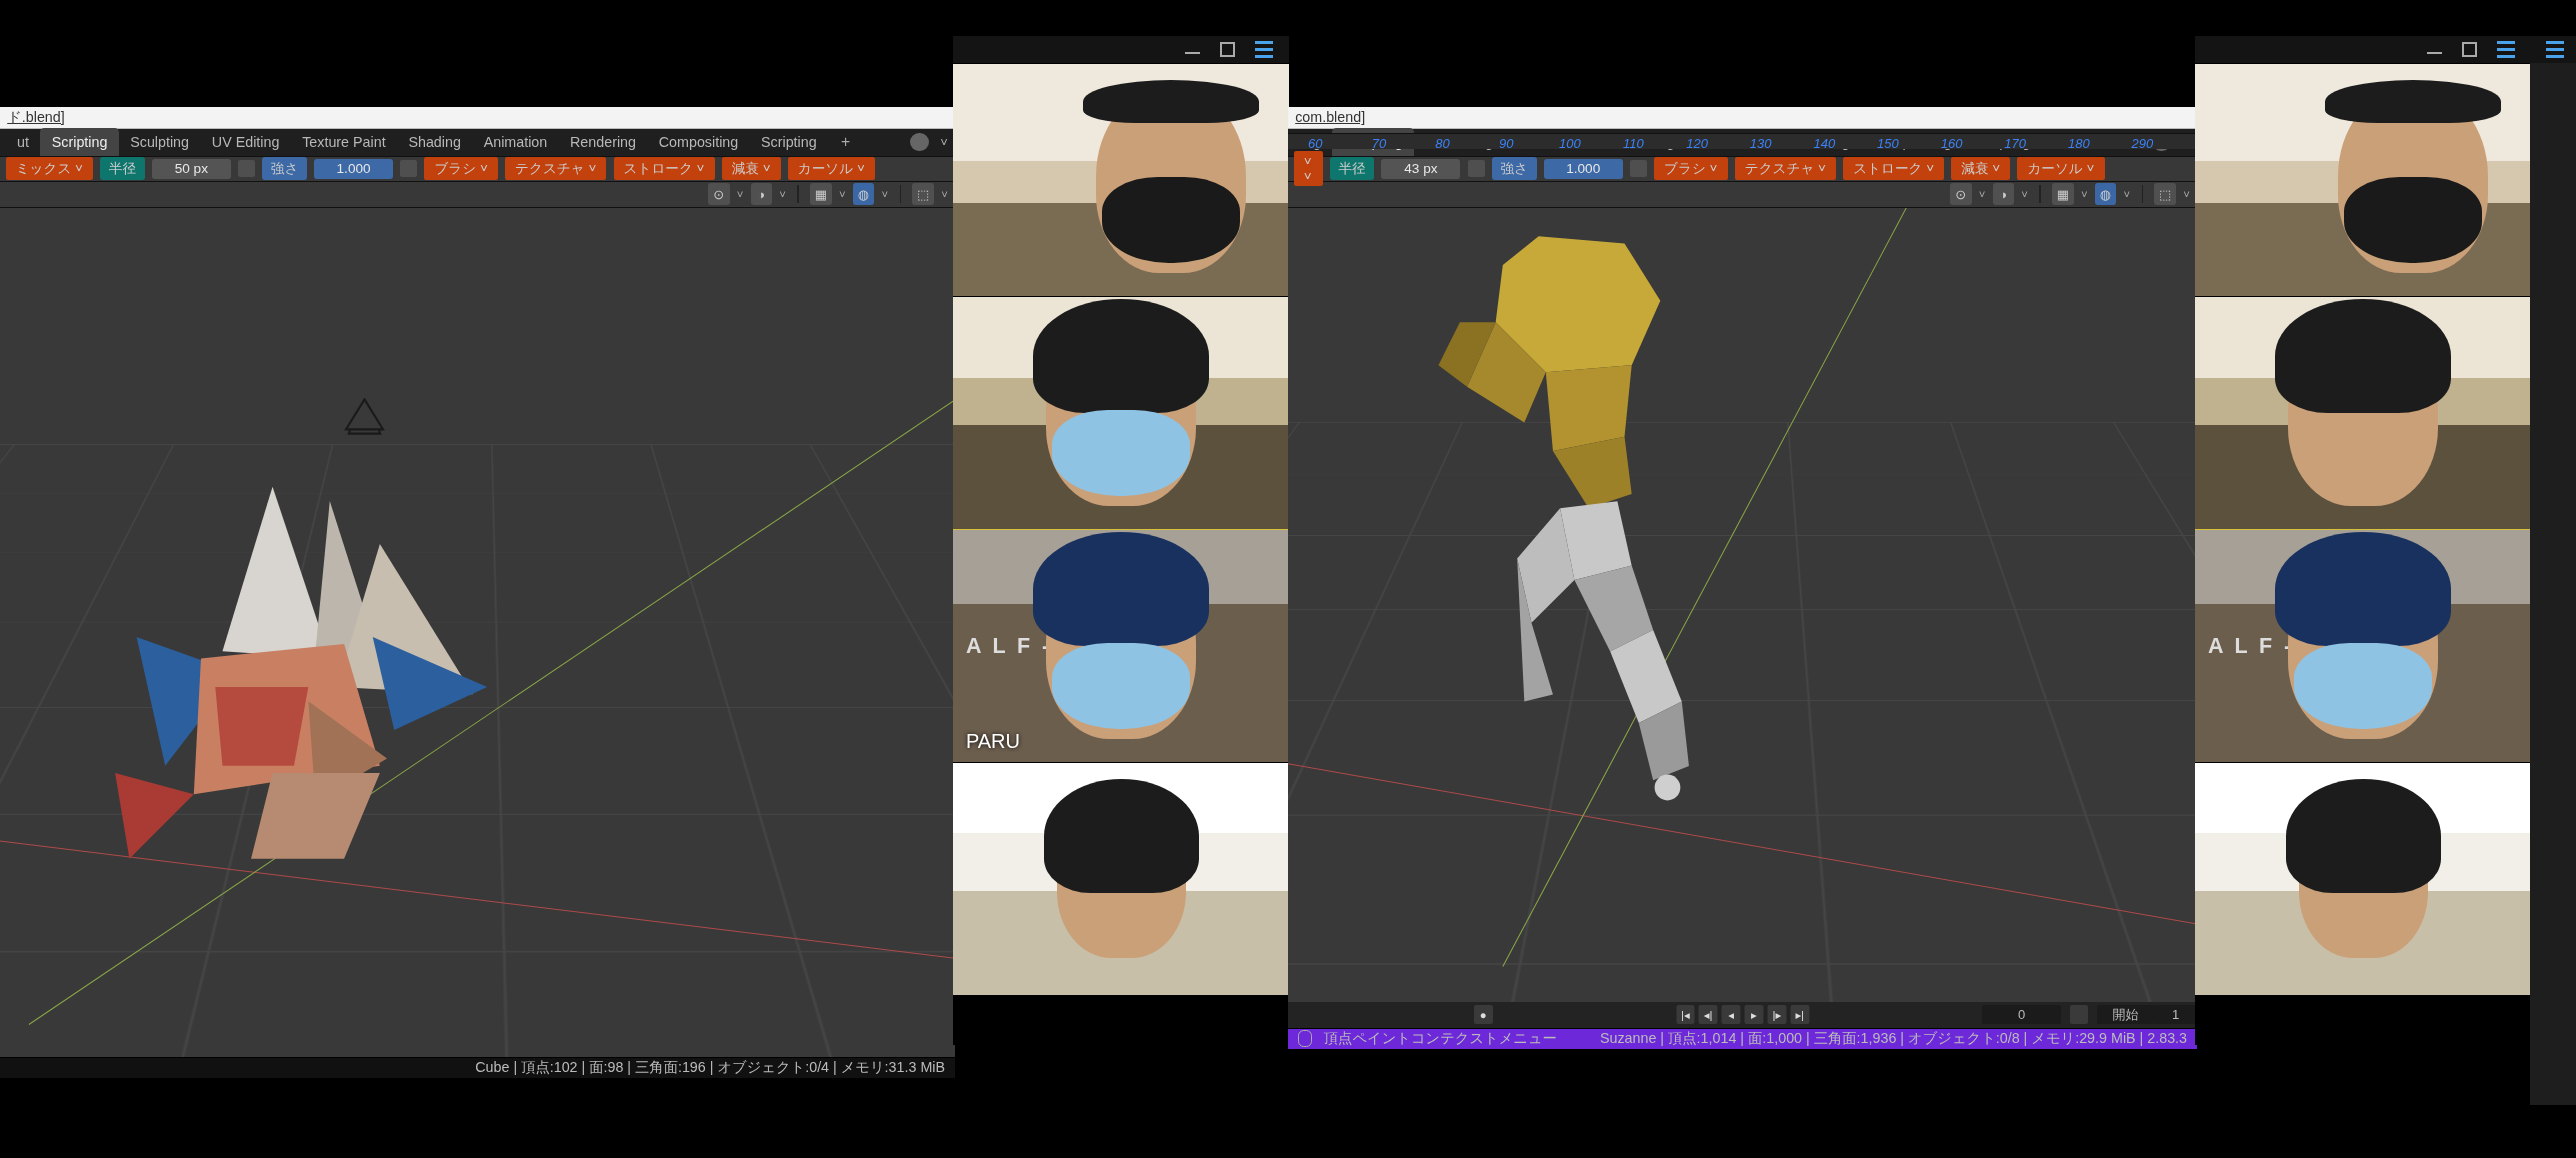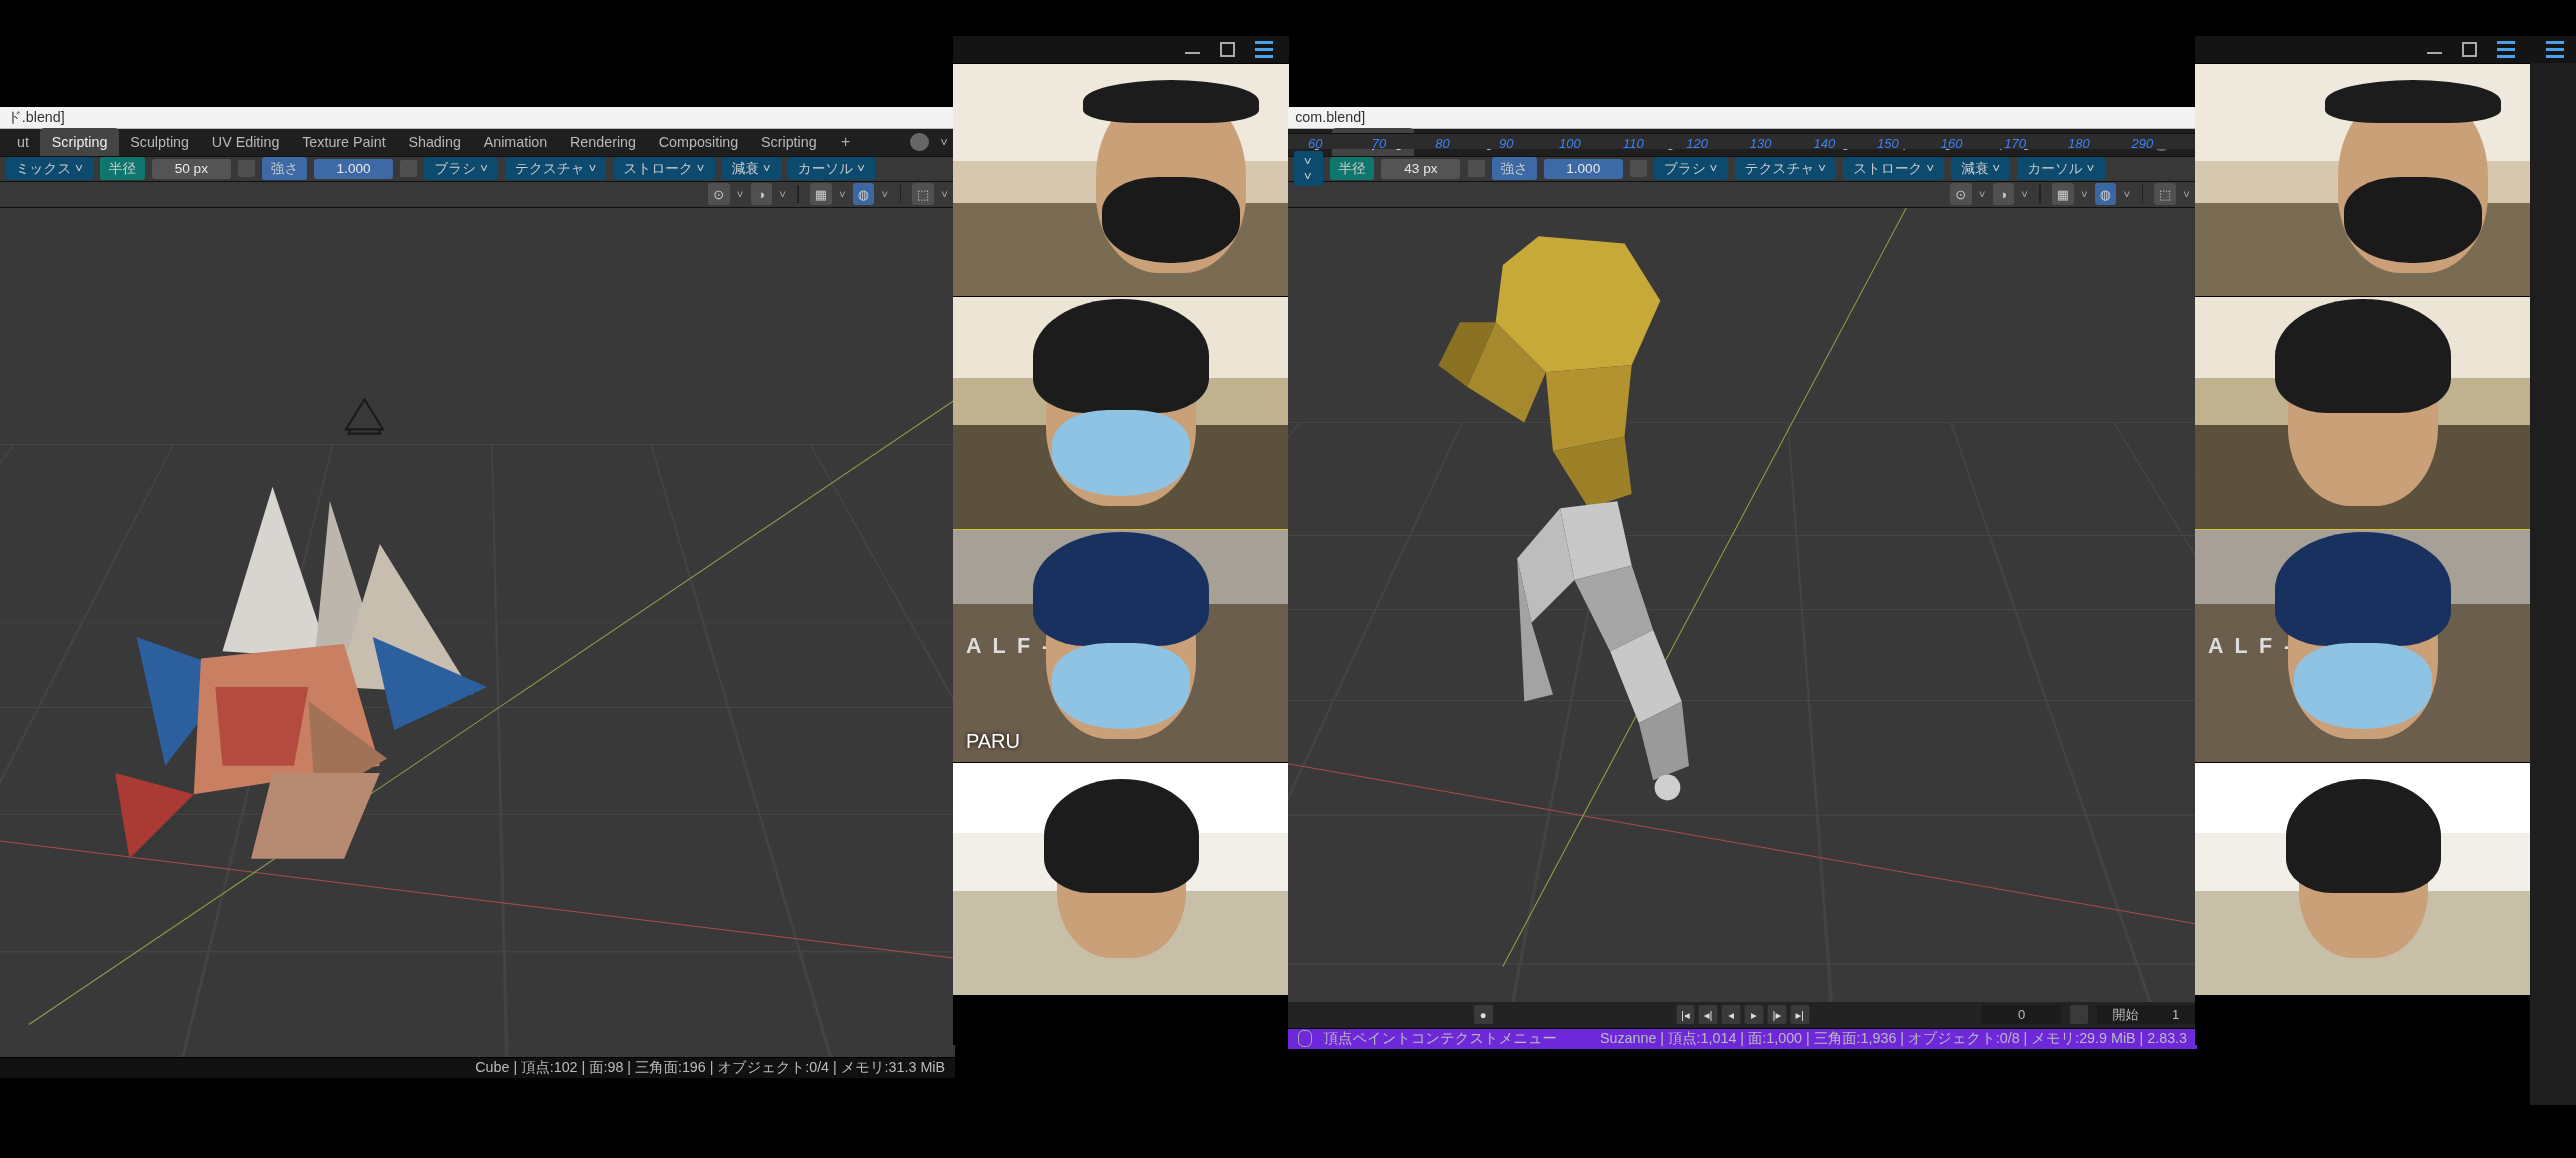--- a/index.html
+++ b/index.html
@@ -14,21 +14,21 @@
   }
   .win-controls.alt { justify-content: flex-start; }
   .wc-min { width: 15.7px; height: 2.1px; background: #aaa; margin-top:7.2px;}
   .wc-max { width: 14.3px; height: 14.3px; border: 2.1px solid #aaa; }
   .wc-ham { display: flex; flex-direction: column; gap: 3.6px; }
   .wc-ham span { width: 18.6px; height: 3.6px; background: #4aa3ea; }
 
   
   .title-bar {
     background: #f3f3f3; color: #333; font-size: 14.3px; height: 21.5px;
-    display: flex; align-items: center; padding: 0 7.2px; border-bottom:0.7px solid #bbb;
+    display: flex; align-items: center; padding: 0 7.2px; border-bottom:0.7px solid #bbb;text-decoration:underline;
   }
 
   
   .tab-row {
     background: #1f1f1f; height: 27px; display: flex; align-items: center;
     padding-left: 5.7px; gap: 0;
   }
   .tab {
     color: #b8b8b8; font-size: 14.3px; padding: 5.7px 11.4px; cursor: pointer;
     white-space: nowrap;
@@ -45,21 +45,21 @@
     padding: 0 5.7px; gap: 7.2px; font-size: 13.6px; color: #ccc;
     border-top:0.7px solid #111; border-bottom:0.7px solid #111;
   }
   .field-lbl { background:#0f766e; padding:2.1px 8.6px;border-radius:2.9px;}
   .field-num {
     background:#545454; color:#e8e8e8; text-align:center; width:79px; height:20px;
     border-radius:2.9px; display:inline-flex;align-items:center;justify-content:center;
   }
   .field-num.blue { background:#3d6aa6; }
   .pen { width:17px;height:17px;background:#4f4f4f;border-radius:2.1px;}
-  .drop { color:#ccc; padding:2.1px 10px; background:#0c4a6e;border-radius:2.1px;}
+  .drop { color:#ccc; padding:2.1px 10px; background:#c2410c;border-radius:2.1px;}
   .drop::after{content:" ˅";}
 
   
   .icon-row {
     background:#383838;height:26px; display:flex;align-items:center;
     justify-content:flex-end; gap:7.2px; padding:0 7.2px; color:#ccc;
     border-bottom:0.7px solid #111;
   }
   .ic {
     width:21.5px;height:21.5px;background:#505050;border-radius:2.9px;

